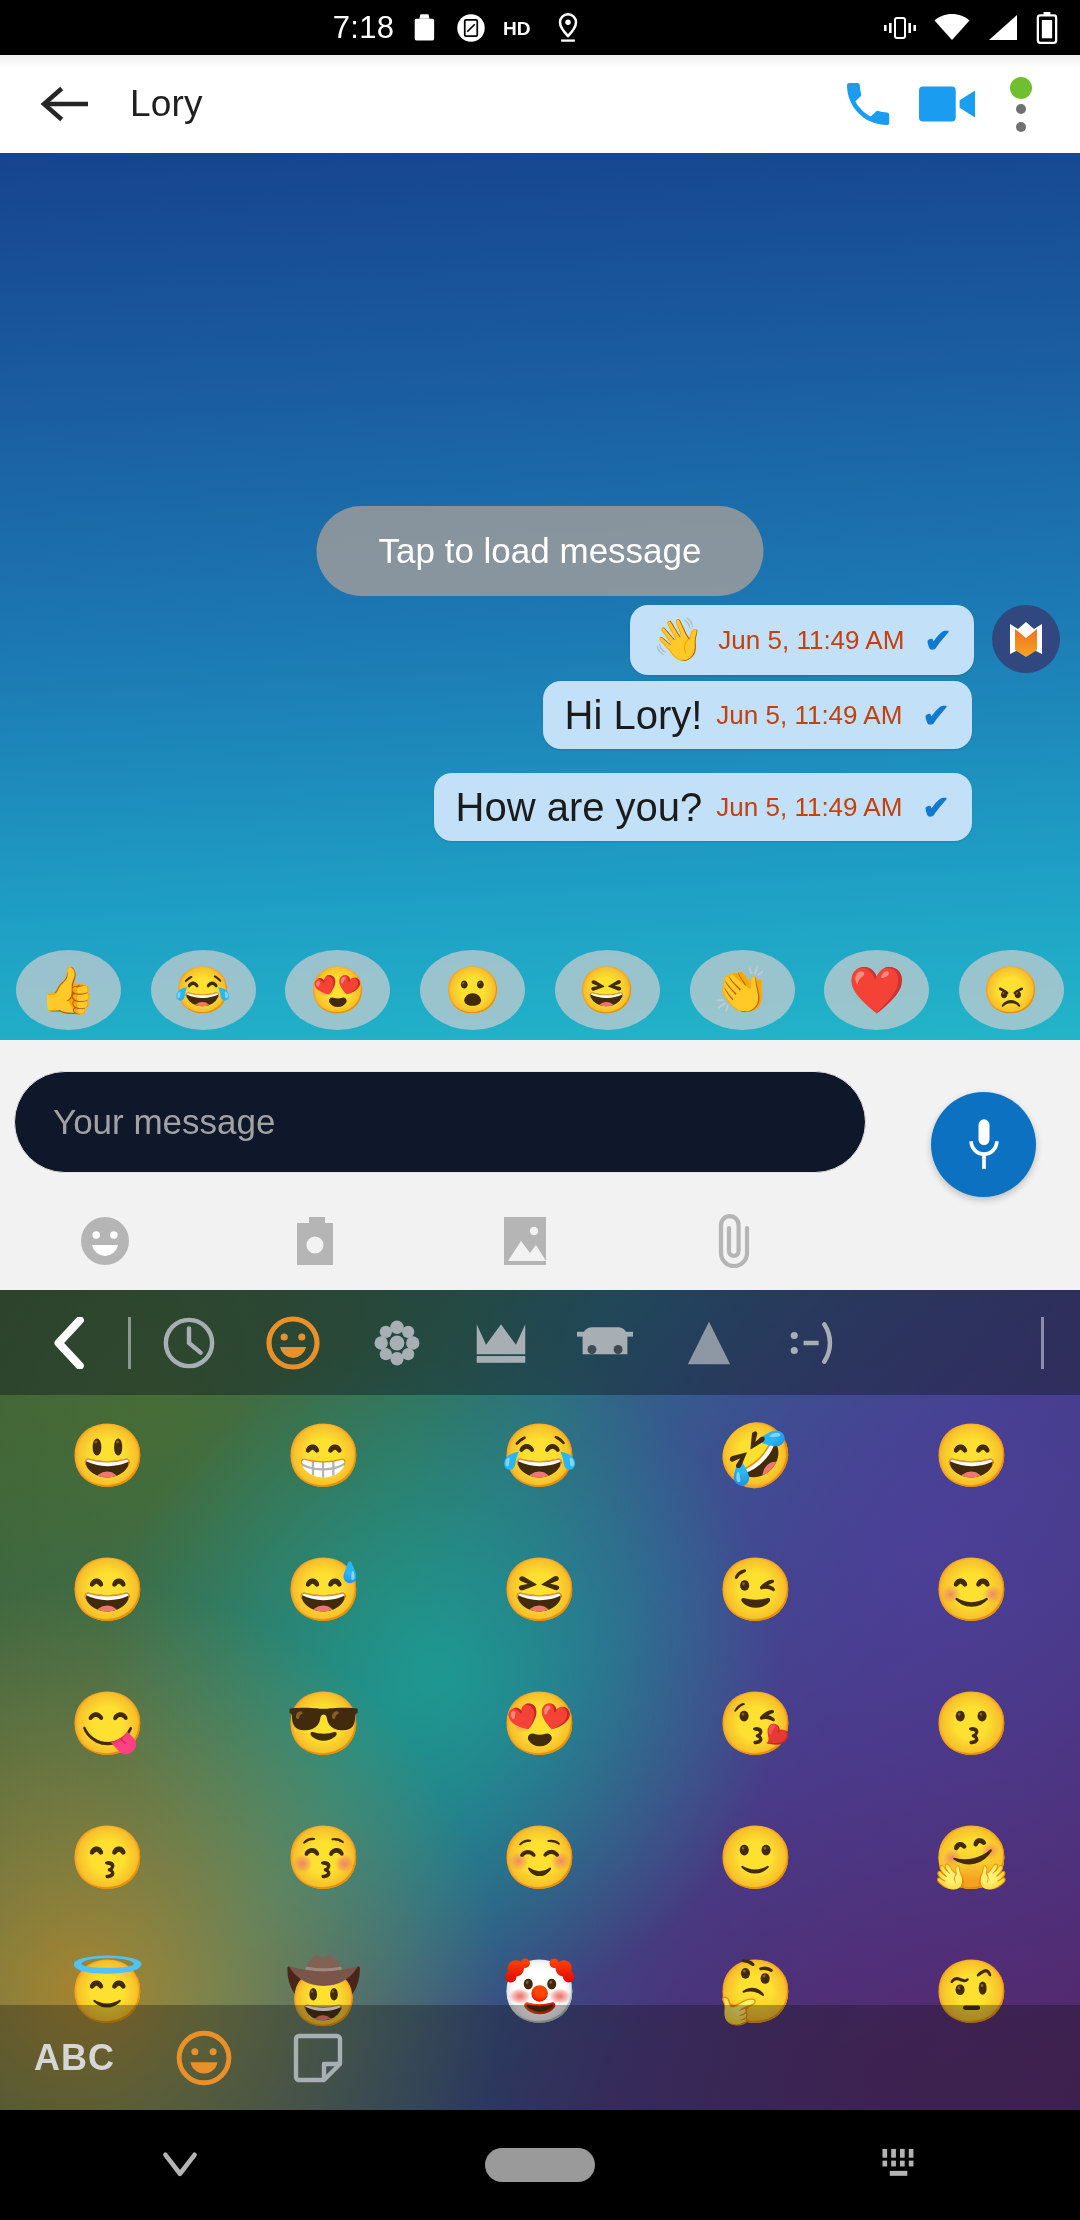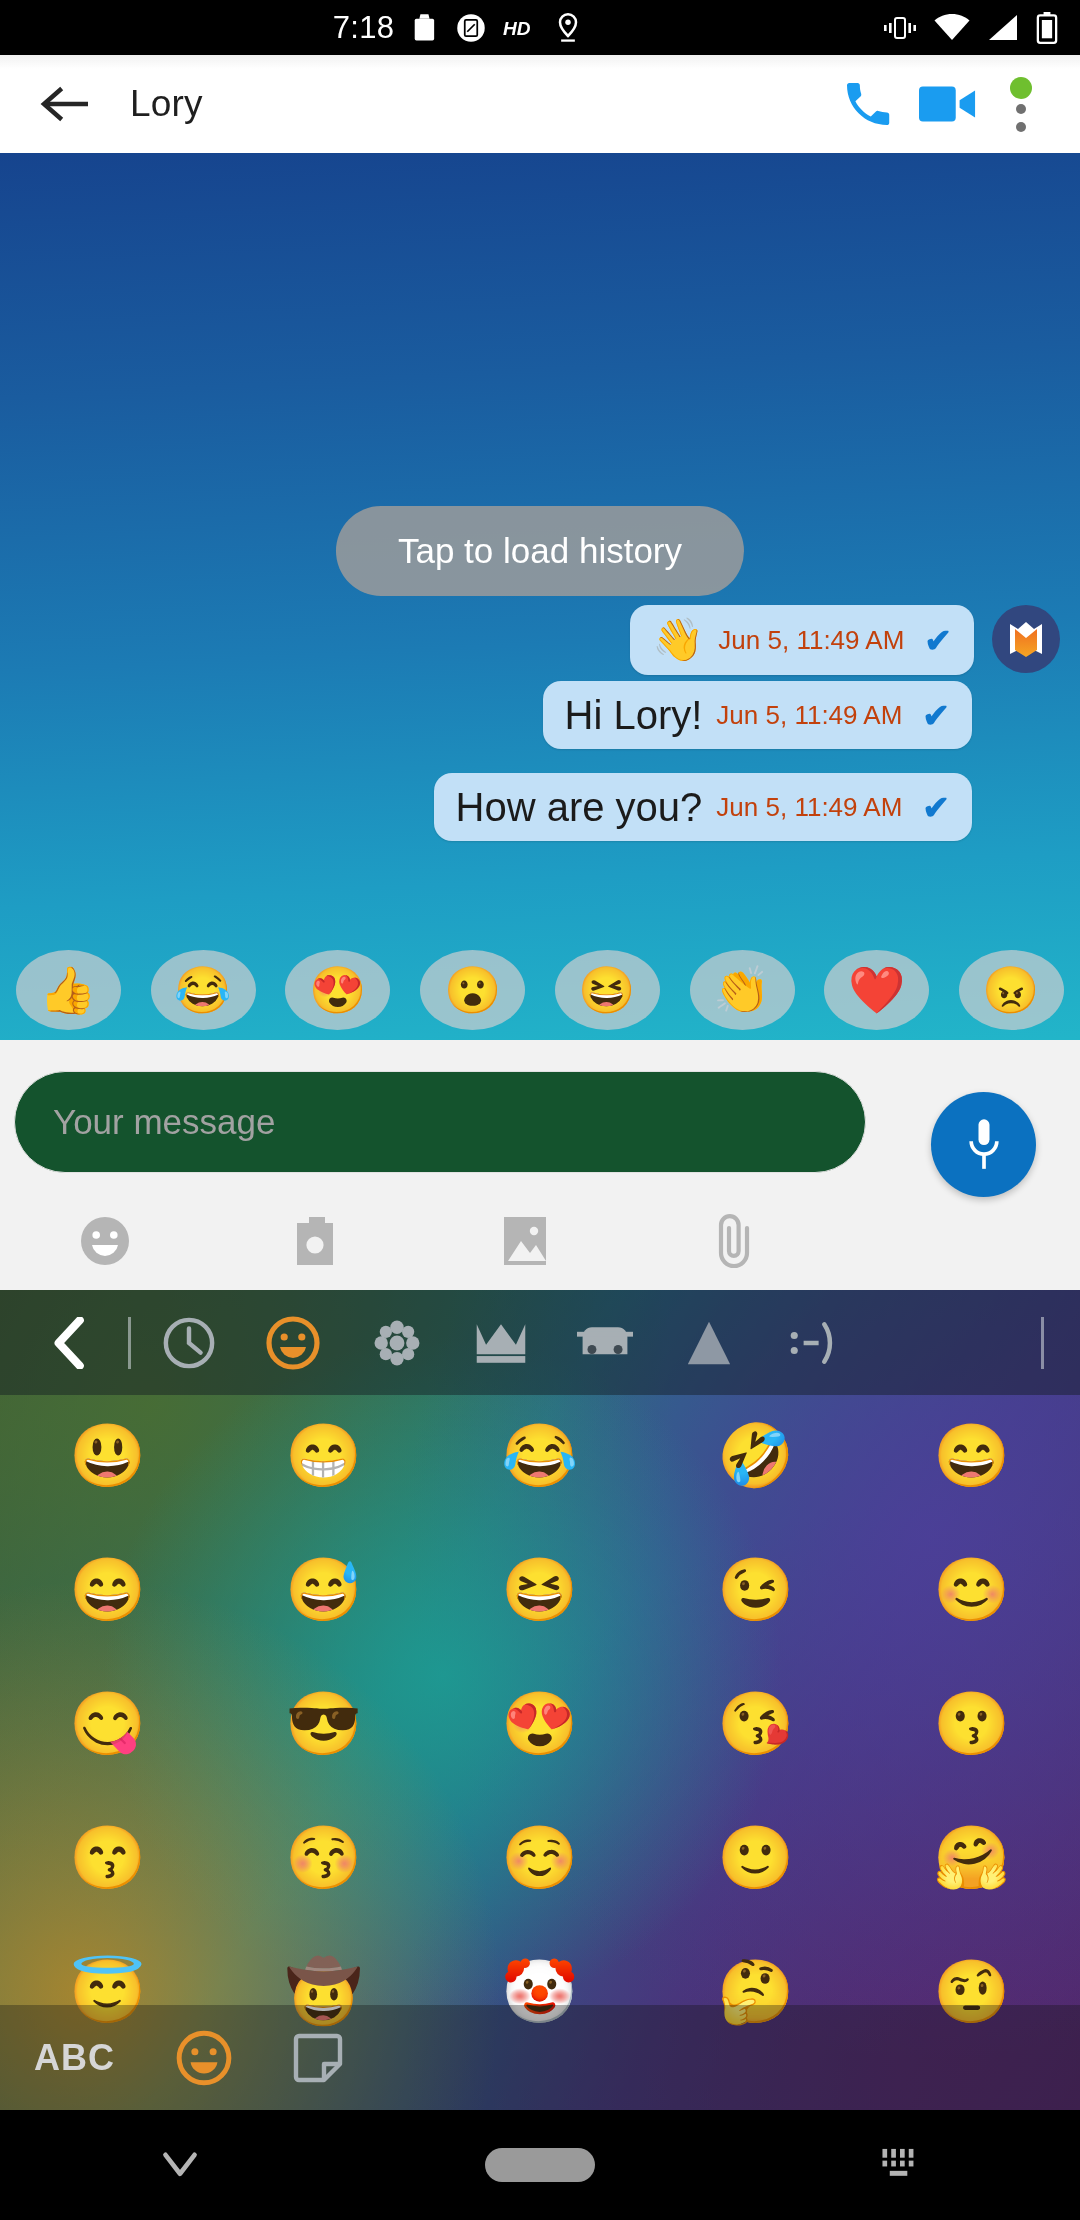--- a/index.html
+++ b/index.html
@@ -13,21 +13,21 @@
 
   
   .statusbar {
     position:absolute; top:0; left:0; width:1080px; height:55px;
     background:#000; display:flex; align-items:center;
     padding:0 22px 0 30px;
   }
   .sb-left { display:flex; align-items:center; gap:17px; flex:1;justify-content:center; }
   .sb-time { color:#fff; font-size:31px; font-weight:400; letter-spacing:.3px; }
   .sb-right { display:flex; align-items:center; gap:17px; }
-  .sb-icon { display:flex; align-items:center; justify-content:center;font-style:italic; }
+  .sb-icon { display:flex; align-items:center; justify-content:center; }
 
   
   .appbar {
     position:absolute; top:55px; left:0; width:1080px; height:98px;
     background:linear-gradient(#f1f1f1 0%, #fff 14%, #fff 100%);
     display:flex; align-items:center; padding:0 26px 0 30px;
   }
   .back-btn { width:72px; height:72px; display:flex; align-items:center; justify-content:center; }
   .appbar-title {
     margin-left:28px; font-size:37px; color:#1f1f1f; font-weight:400;
@@ -85,21 +85,21 @@
     font-size:46px; line-height:1;
   }
 
   
   .composer {
     position:absolute; top:1040px; left:0; width:1080px; height:250px;
     background:#f2f2f2;
   }
   .msg-field {
     position:absolute; top:31px; left:14px;
-    width:852px; height:102px; background:#14532d;
+    width:852px; height:102px; background:#0f172a;
     border:1px solid #e2e2e2; border-radius:52px;
     display:flex; align-items:center; padding:0 38px;
   }
   .msg-field span { font-size:35px; color:#a2a2a2; }
   .mic-fab {
     position:absolute; top:52px; right:44px;
     width:105px; height:105px; border-radius:50%;
     background:#0b71c0; display:flex; align-items:center; justify-content:center;
     box-shadow:0 3px 7px rgba(0,0,0,.22);
   }
@@ -239,21 +239,21 @@
       <span class="dots">
         <i class="green"></i>
         <i></i>
         <i></i>
       </span>
     </div>
   </div>
 
   <div class="chat">
 
-    <div class="load-history">Tap to load history</div>
+    <div class="load-history">Tap to load message</div>
 
     <div class="bubble-row" style="top:452px;">
       <div class="bubble">
         <span class="msg-emoji">👋</span>
         <span class="msg-time">Jun 5, 11:49 AM</span>
         <span class="tick">✔</span>
       </div>
       <div class="avatar">
         <svg width="46" height="46" viewBox="0 0 46 46">
           <defs>

